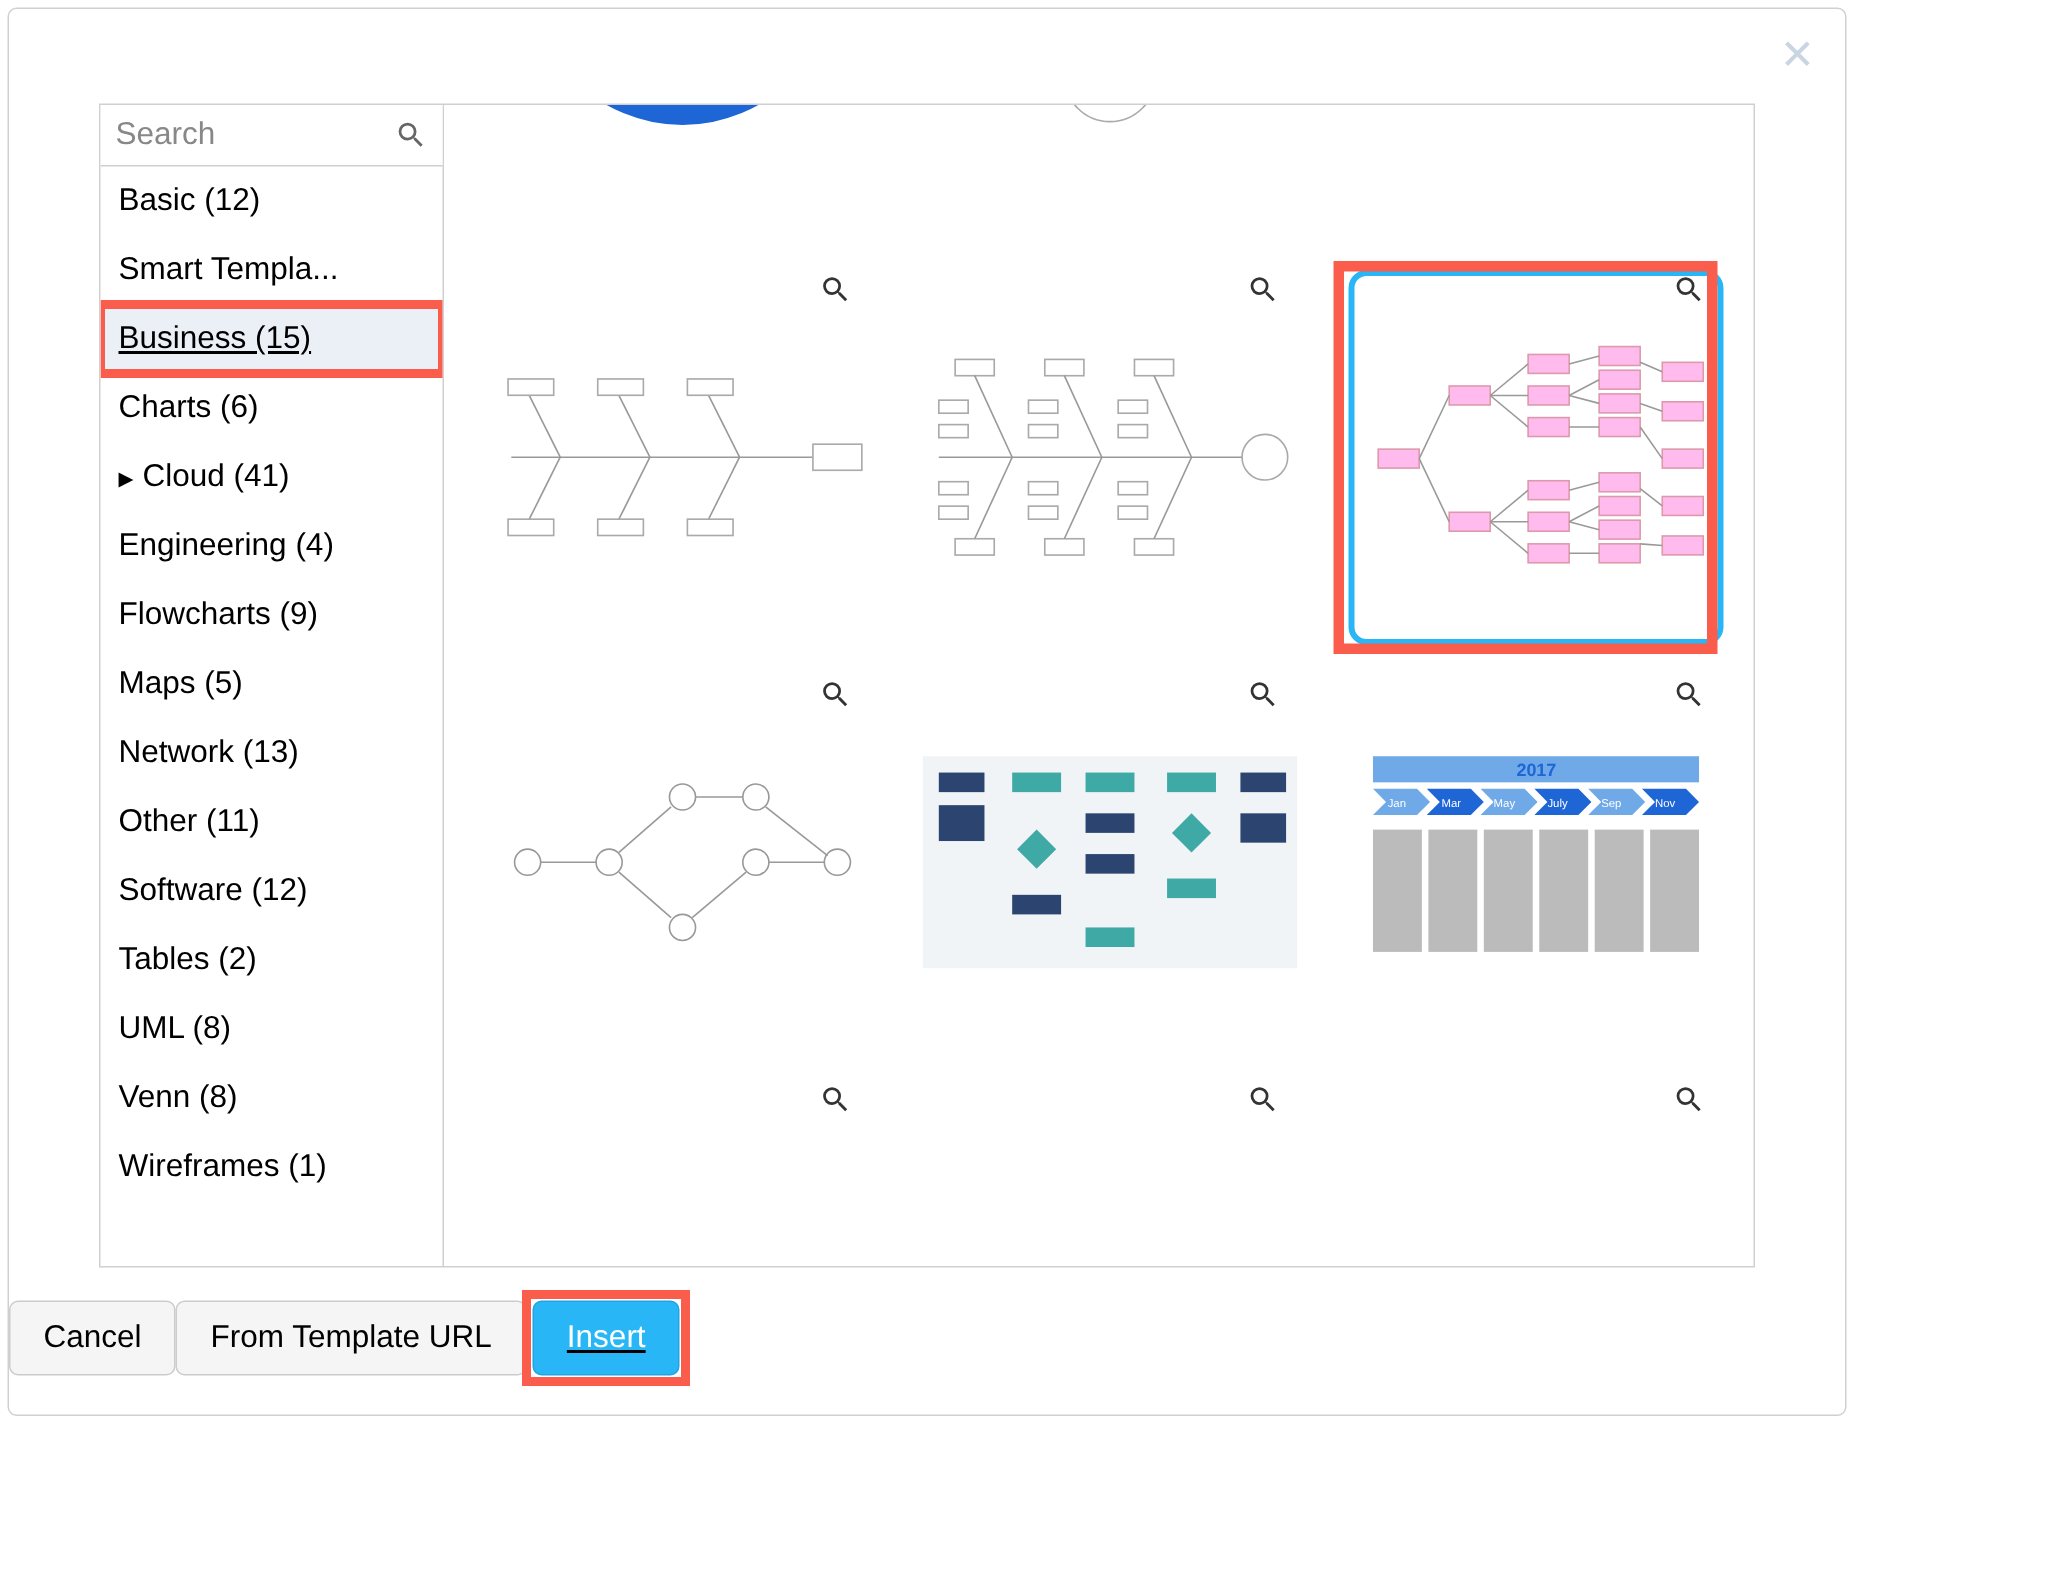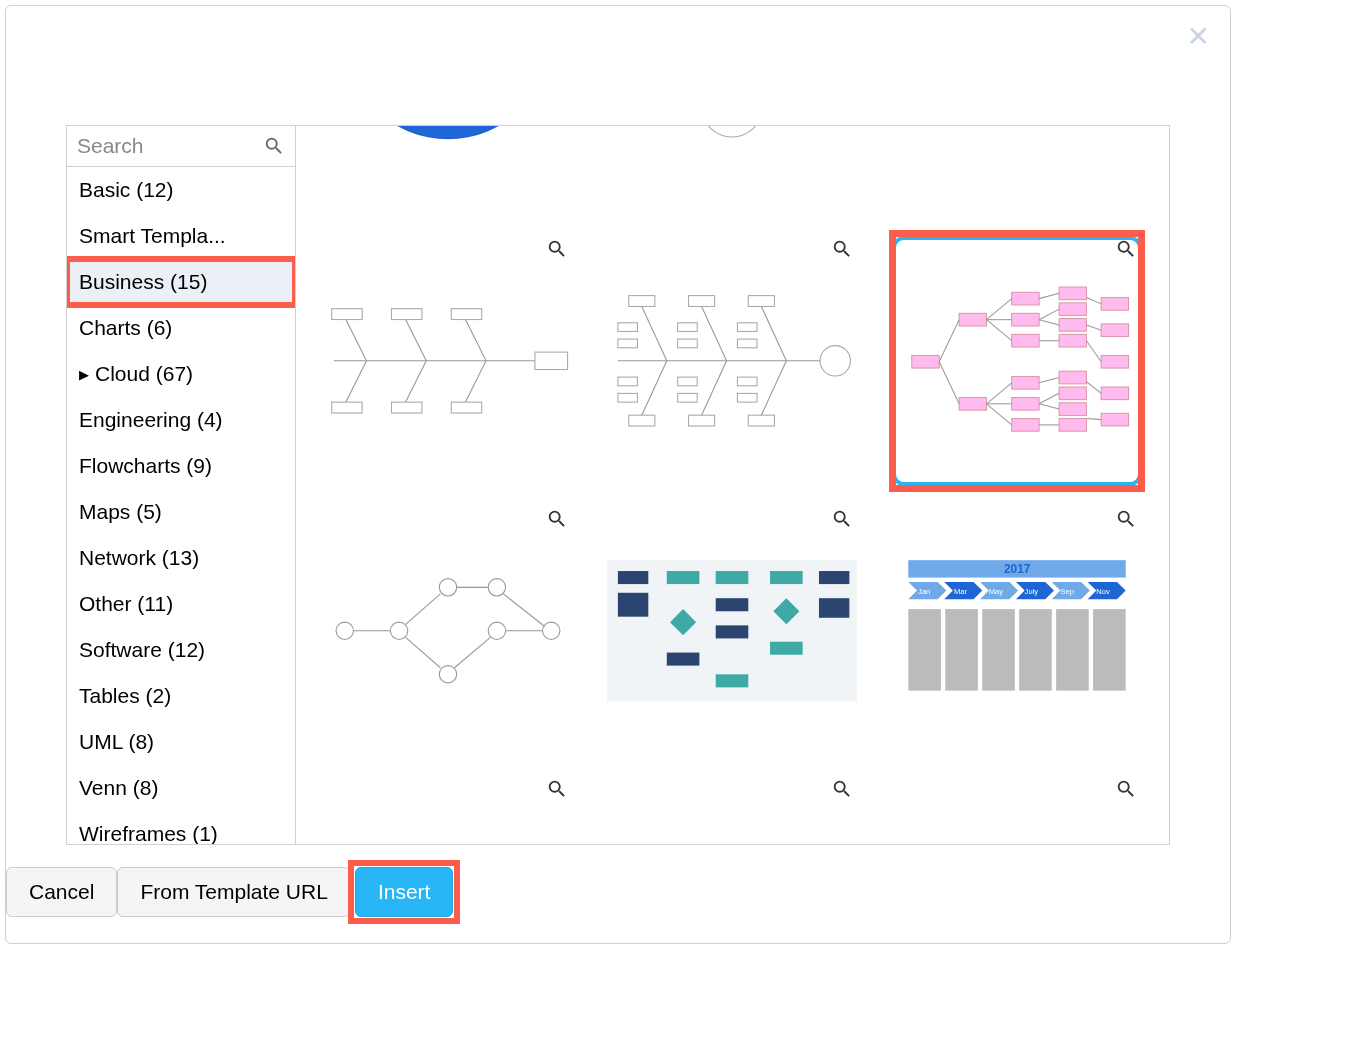--- a/index.html
+++ b/index.html
@@ -23,21 +23,21 @@
     position: absolute;
     top: 14px; right: 20px;
     font-size: 28px;
     color: #c9d5e3;
     cursor: pointer;
     font-weight: 300;
   }
   .content {
     flex: 1;
     display: flex;
-    margin: 119px 60px 0 60px;
+    margin: 63px 60px 0 60px;
     border: 1px solid #d0d0d0;
     overflow: hidden;
   }
   .sidebar {
     width: 229px;
     border-right: 1px solid #d0d0d0;
     display: flex;
     flex-direction: column;
     position: relative;
   }
@@ -78,37 +78,38 @@
     text-overflow: ellipsis;
     display: flex;
     align-items: center;
     gap: 6px;
   }
   .cat-item.selected { background: #ebf0f7; }
   .cat-expand { font-size: 13px; }
   .highlight-red {
     outline: 6px solid #fa5d4b;
     outline-offset: -3px;
+    text-decoration: underline;
   }
   .gallery {
     flex: 1;
     overflow-y: auto;
     padding: 0 20px 10px 20px;
     position: relative;
   }
   .gallery::-webkit-scrollbar { width: 14px; }
   .gallery::-webkit-scrollbar-thumb { background: #c3c3c3; border-radius: 7px; border: 3px solid #fff; }
   .tile-row { display: flex; gap: 20px; }
   .tile {
     position: relative;
     width: 270px;
     height: 270px;
     display: flex;
     align-items: center;
-    justify-content: center;
+    justify-content: flex-end;
     cursor: pointer;
   }
   .tile.partial-top { height: 100px; align-items: flex-end; overflow: hidden; }
   .tile.partial-bottom { height: 60px; align-items: flex-start; overflow: hidden; }
   .tile-zoom {
     position: absolute;
     top: 12px; right: 12px;
     width: 22px; height: 22px;
     fill: #333;
     cursor: pointer;
@@ -190,21 +191,21 @@
             <span>Smart Templa...</span>
           </div>
         <div class="cat-item selected highlight-red">
             <span>Business (15)</span>
           </div>
         <div class="cat-item">
             <span>Charts (6)</span>
           </div>
         <div class="cat-item">
             <span class="cat-expand">▶</span>
-            <span>Cloud (67)</span>
+            <span>Cloud (41)</span>
           </div>
         <div class="cat-item">
             <span>Engineering (4)</span>
           </div>
         <div class="cat-item">
             <span>Flowcharts (9)</span>
           </div>
         <div class="cat-item">
             <span>Maps (5)</span>
           </div>

